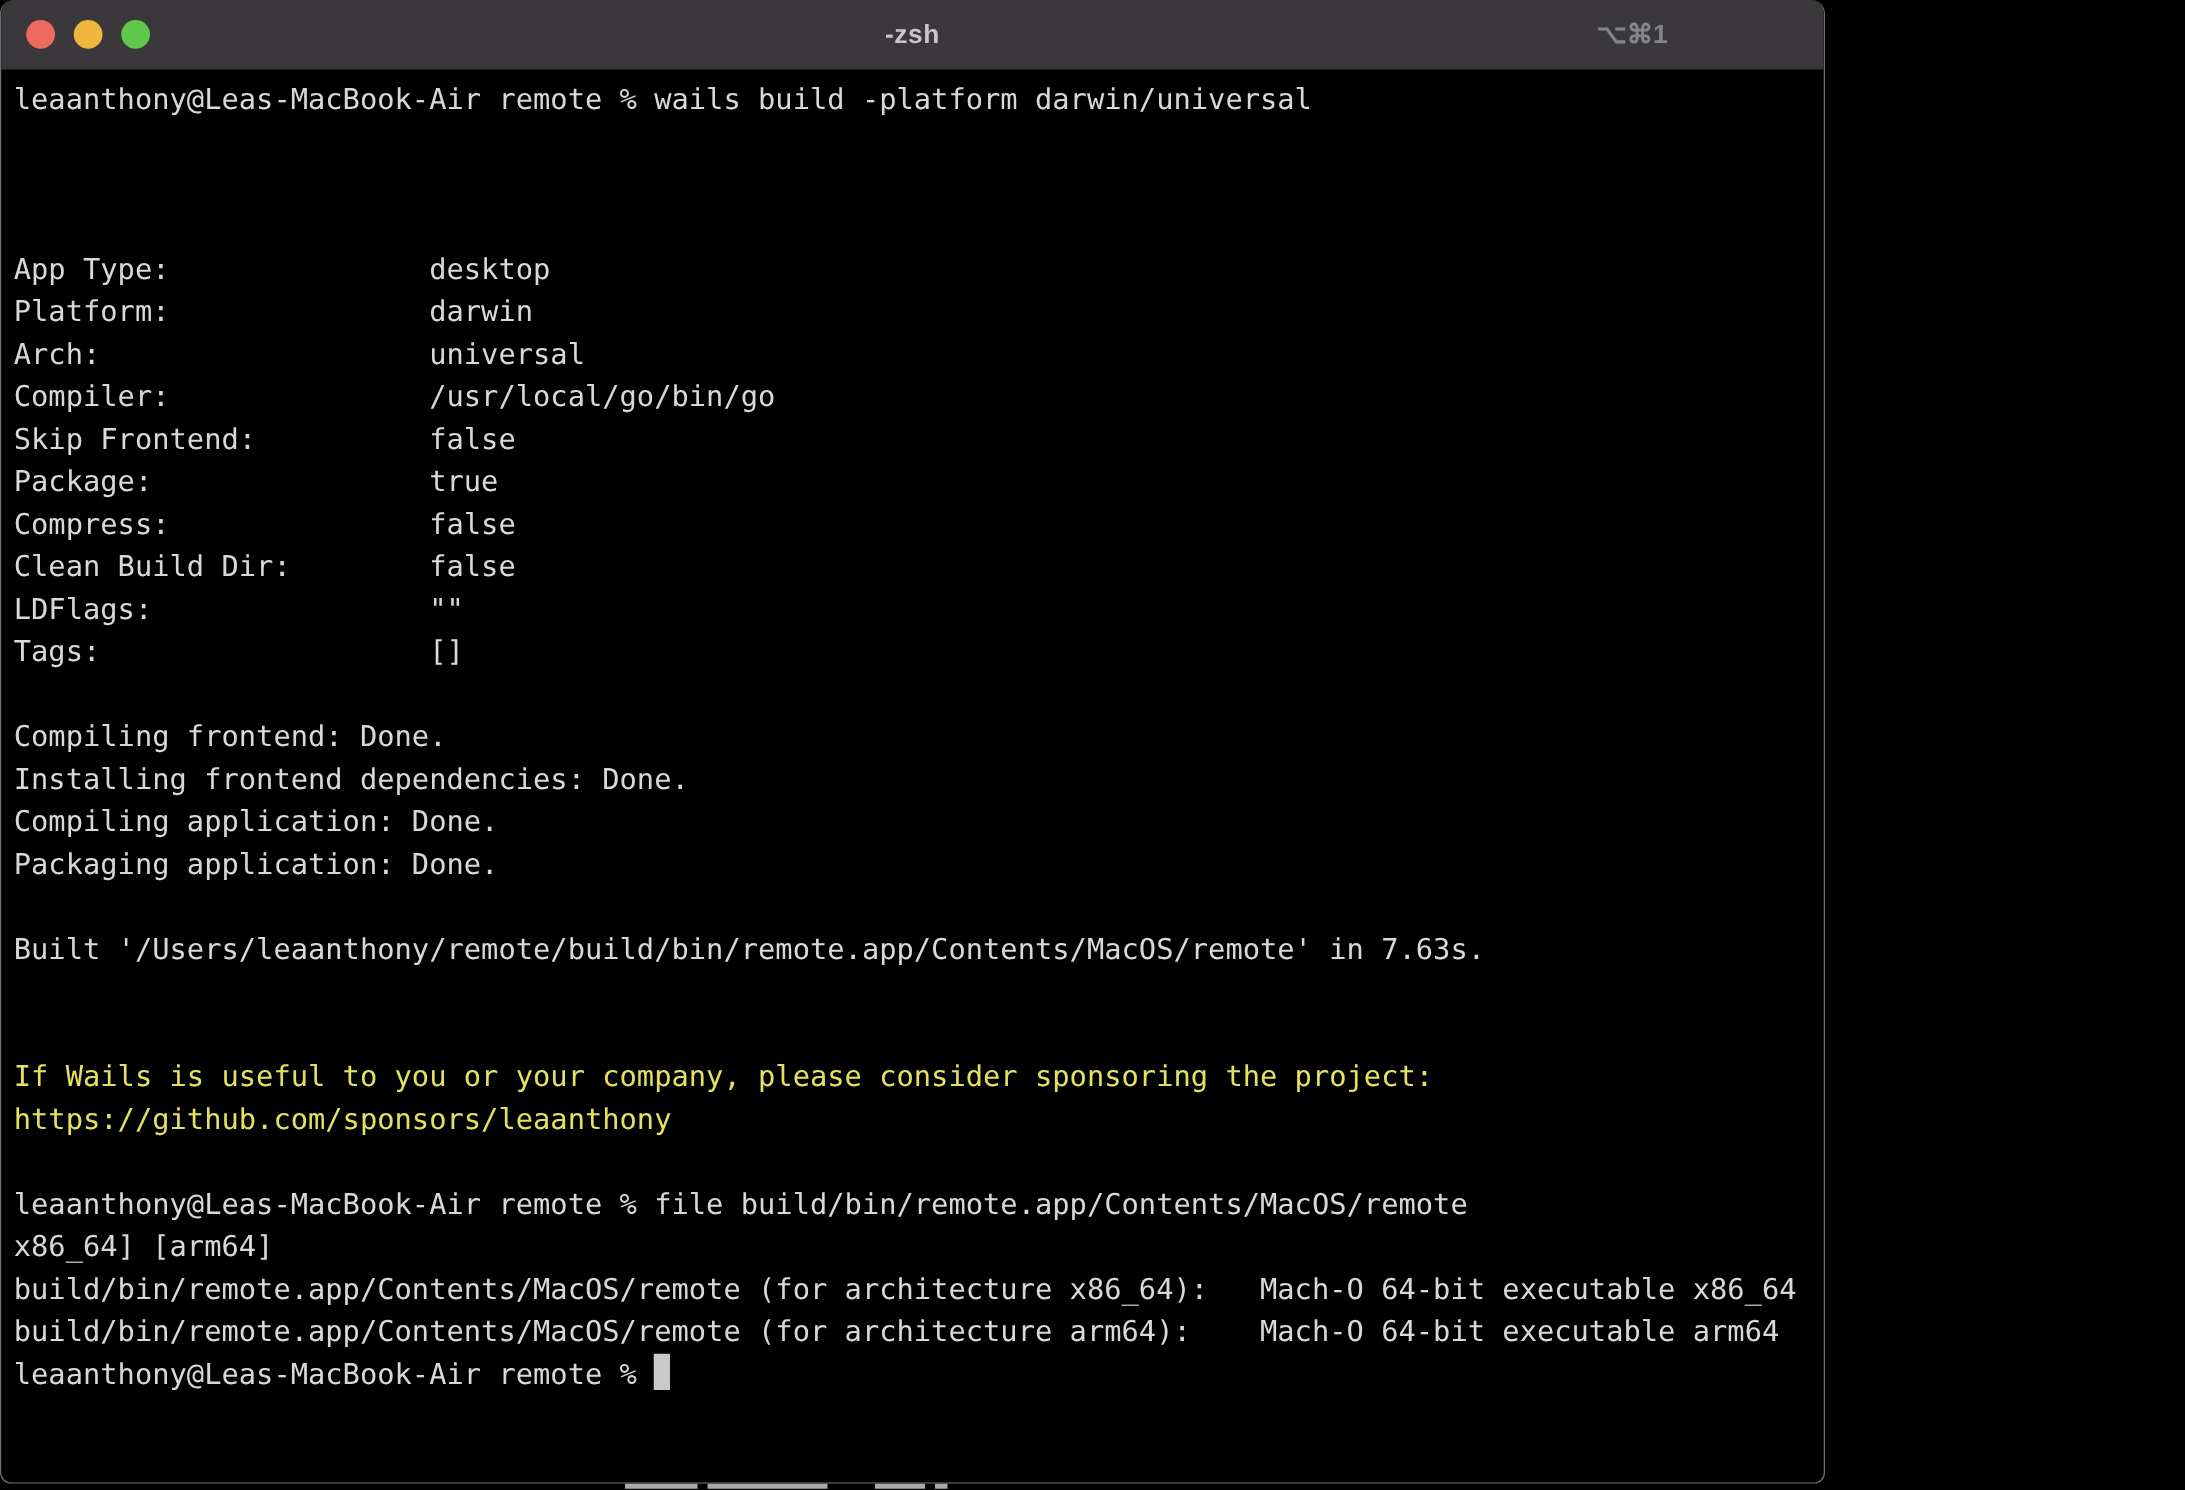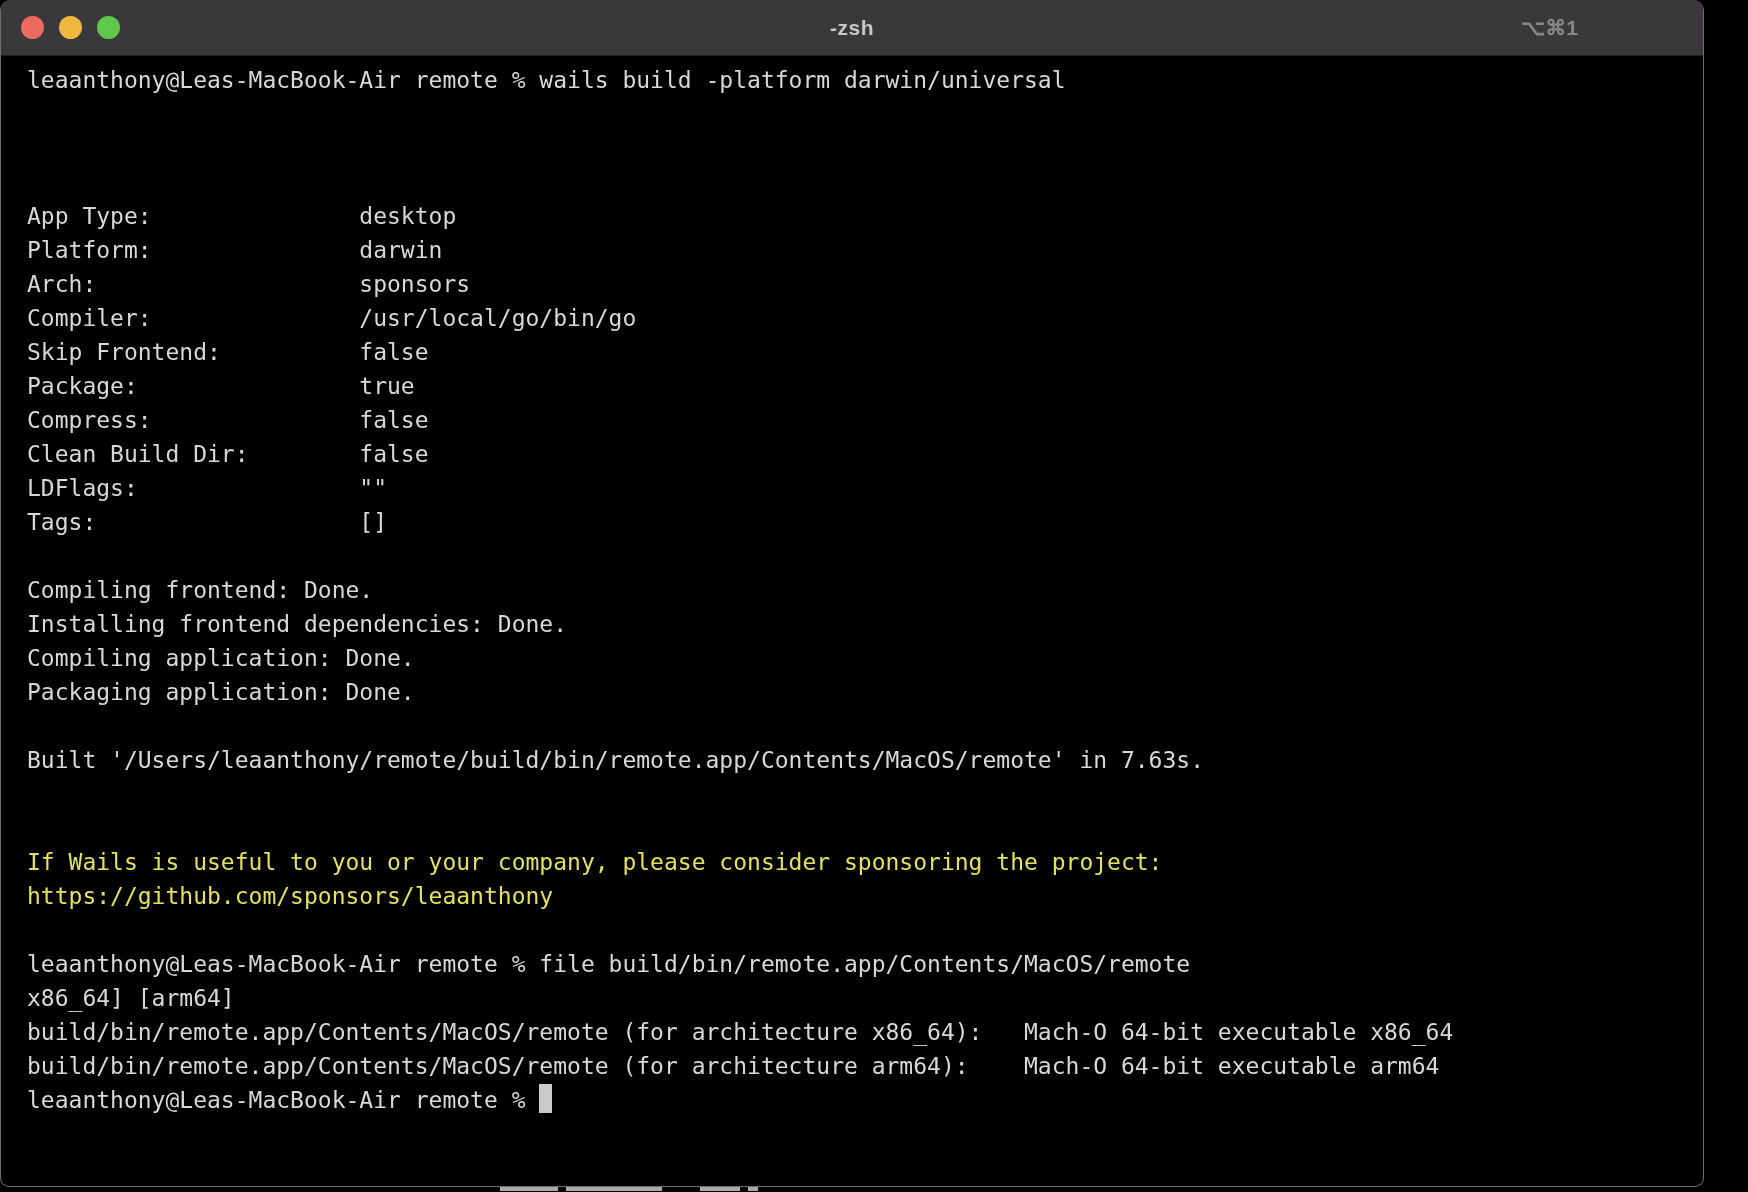--- a/index.html
+++ b/index.html
@@ -7,21 +7,21 @@
     padding: 0;
     background: #000000;
     width: 1748px;
     height: 1192px;
     overflow: hidden;
     font-family: "Liberation Sans", sans-serif;
   }
   .window {
     position: absolute;
     top: 0; left: 0;
-    width: 1704px;
+    width: 1460px;
     height: 1187px;
     background: var(--c-bg, #000);
     border: 1px solid #6e6e72;
     border-top: none;
     border-radius: 11px 11px 9px 9px;
     overflow: hidden;
     box-sizing: border-box;
   }
   .titlebar {
     position: absolute;
@@ -57,21 +57,21 @@
     right: 125px;
     height: 55px;
     line-height: 55px;
     font-size: 21px;
     font-weight: bold;
     color: #86868a;
   }
   .terminal {
     position: absolute;
     top: 55px; left: 0; right: 0; bottom: 0;
-    padding: 8px 0 0 26px;
+    padding: 8px 0 0 10px;
     font-family: "DejaVu Sans Mono", monospace;
     font-size: 23px;
     line-height: 34px;
   }
   .line {
     height: 34px;
     white-space: pre;
   }
   .c-default { color: var(--c-text, #d8d8d8); }
   .c-yellow  { color: var(--c-yellow, #e5e160); }
@@ -102,21 +102,21 @@
     <div class="title">-zsh</div>
     <div class="shortcut-badge">⌥⌘1</div>
   </div>
   <div class="terminal">
       <div class="line"><span class="c-default">leaanthony@Leas-MacBook-Air remote % wails build -platform darwin/universal</span></div>
       <div class="line"></div>
       <div class="line"></div>
       <div class="line"></div>
       <div class="line"><span class="c-default">App Type:               desktop</span></div>
       <div class="line"><span class="c-default">Platform:               darwin</span></div>
-      <div class="line"><span class="c-default">Arch:                   sponsors</span></div>
+      <div class="line"><span class="c-default">Arch:                   universal</span></div>
       <div class="line"><span class="c-default">Compiler:               /usr/local/go/bin/go</span></div>
       <div class="line"><span class="c-default">Skip Frontend:          false</span></div>
       <div class="line"><span class="c-default">Package:                true</span></div>
       <div class="line"><span class="c-default">Compress:               false</span></div>
       <div class="line"><span class="c-default">Clean Build Dir:        false</span></div>
       <div class="line"><span class="c-default">LDFlags:                ""</span></div>
       <div class="line"><span class="c-default">Tags:                   []</span></div>
       <div class="line"></div>
       <div class="line"><span class="c-default">Compiling frontend: Done.</span></div>
       <div class="line"><span class="c-default">Installing frontend dependencies: Done.</span></div>

